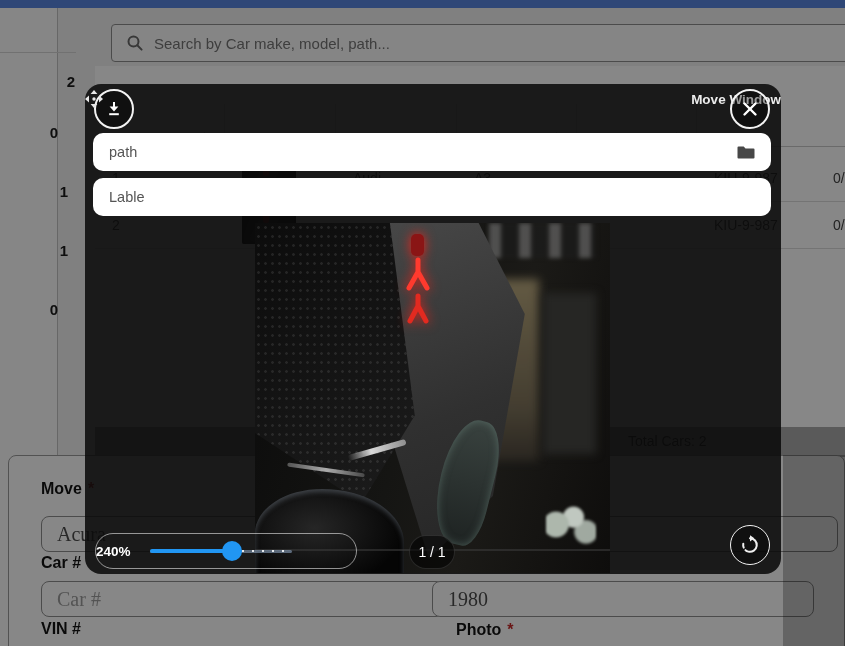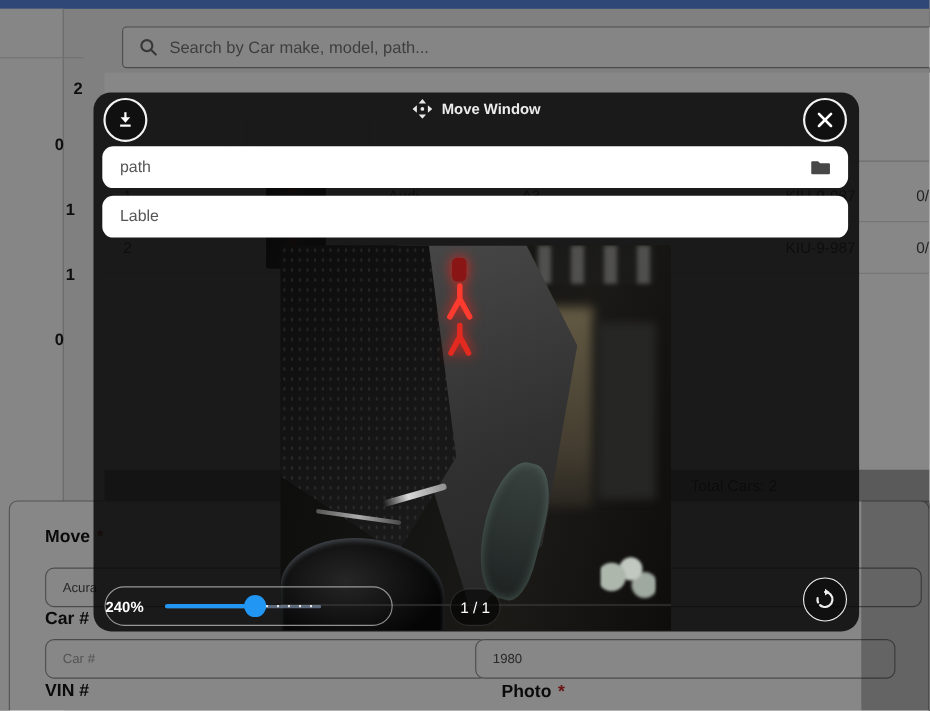--- a/index.html
+++ b/index.html
@@ -41,37 +41,37 @@
     background:#7e1d17; border-radius:2px; filter:blur(.5px); }
   .tfoot { position:absolute; left:0; top:361px; width:100%; height:30px; background:#ababab; }
   .tfoot .txt { position:absolute; left:533px; top:6px; font-size:14px; color:#262626; }
 
   
   .formpanel { left:8px; top:455px; width:837px; height:200px; background:#ffffff;
     border:1px solid #9c9c9c; border-radius:8px 8px 0 0; z-index:4; }
   .flabel { position:absolute; font-size:16px; font-weight:700; color:#141414; }
   .freq { color:#c62828; margin-left:6px; font-weight:700; }
   .finput { position:absolute; height:36px; border:1.5px solid #8f8f8f; border-radius:8px;
-    background:#fff; font-size:12px; color:#4d4d4d; display:flex; align-items:center; padding:0 15px; }
+    background:#fff; font-size:20px; color:#4d4d4d; display:flex; align-items:center; padding:0 15px;font-family:Liberation Serif, serif; }
   .finput.placeholder { color:#9e9e9e; }
 
   
   .backdrop { inset:0; background:rgba(0,0,0,0.47); z-index:40; }
   .strip-dim { left:783px; top:455px; right:0; bottom:0; background:rgba(0,0,0,0.26); z-index:41; }
 
   
   .modal { left:85px; top:84px; width:696px; height:490px; border-radius:16px;
     background:rgba(10,10,10,0.87); overflow:hidden; z-index:50; }
   .round-btn { position:absolute; width:40px; height:40px; border-radius:50%;
     border:2px solid #f2f2f2; background:rgba(0,0,0,0.35);
     display:flex; align-items:center; justify-content:center; cursor:pointer; }
   .dl-btn { left:9px; top:5px; }
   .close-btn { left:645px; top:5px; }
   .rot-btn { left:645px; top:441px; border-width:1.5px; }
-  .m-title { position:absolute; left:0; top:6px; width:100%; display:flex; justify-content:center;
+  .m-title { position:absolute; left:0; top:6px; width:100%; display:flex; justify-content:space-between;
     align-items:center; gap:9px; color:#ececec; font-size:13.5px; font-weight:600; }
   .m-input { position:absolute; left:8px; width:678px; height:38px; background:#fff; border-radius:10px;
     display:flex; align-items:center; padding:0 16px; font-size:14.5px; color:#555; }
   .mi-path { top:49px; } .mi-label { top:94px; }
   .mi-path .folder { margin-left:auto; }
 
   
   .viewer-img { position:absolute; left:170px; top:139px; width:355px; height:350px; overflow:hidden;
     background:linear-gradient(105deg,#0b0b0b,#151513 45%,#1b1a17 65%,#0e0d0c); }
   .vi { position:absolute; }

